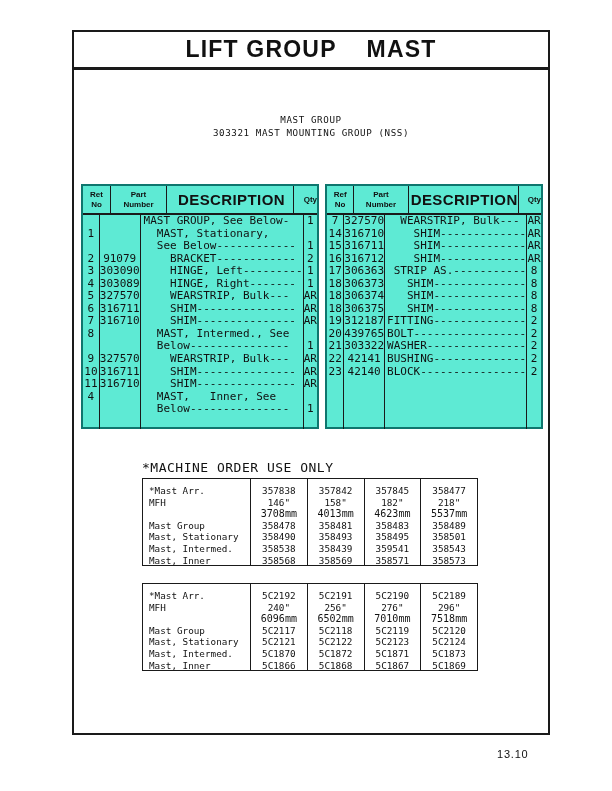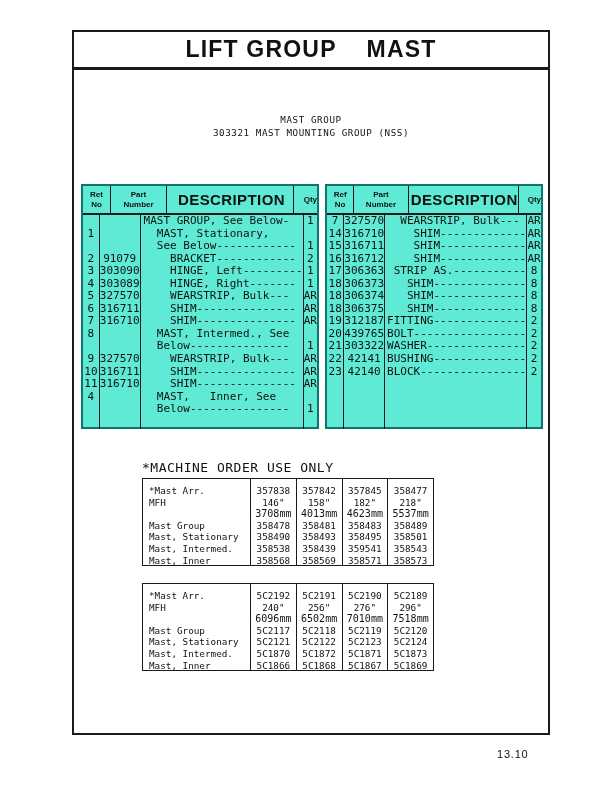--- a/index.html
+++ b/index.html
@@ -128,21 +128,21 @@
     left: 68px;
     top: 428px;
     font-size: 13px;
     letter-spacing: 0.5px;
     white-space: pre;
   }
 
   .arr-table {
     position: absolute;
     left: 68px;
-    width: 292px;
+    width: 336px;
     border: 1.5px solid #1a1a1a;
     box-sizing: border-box;
     display: flex;
     background: #fff;
   }
   #arr-table-1 { top: 446px; height: 88px; }
   #arr-table-2 { top: 551px; height: 88px; }
 
   .arr-labels {
     width: 108px;

